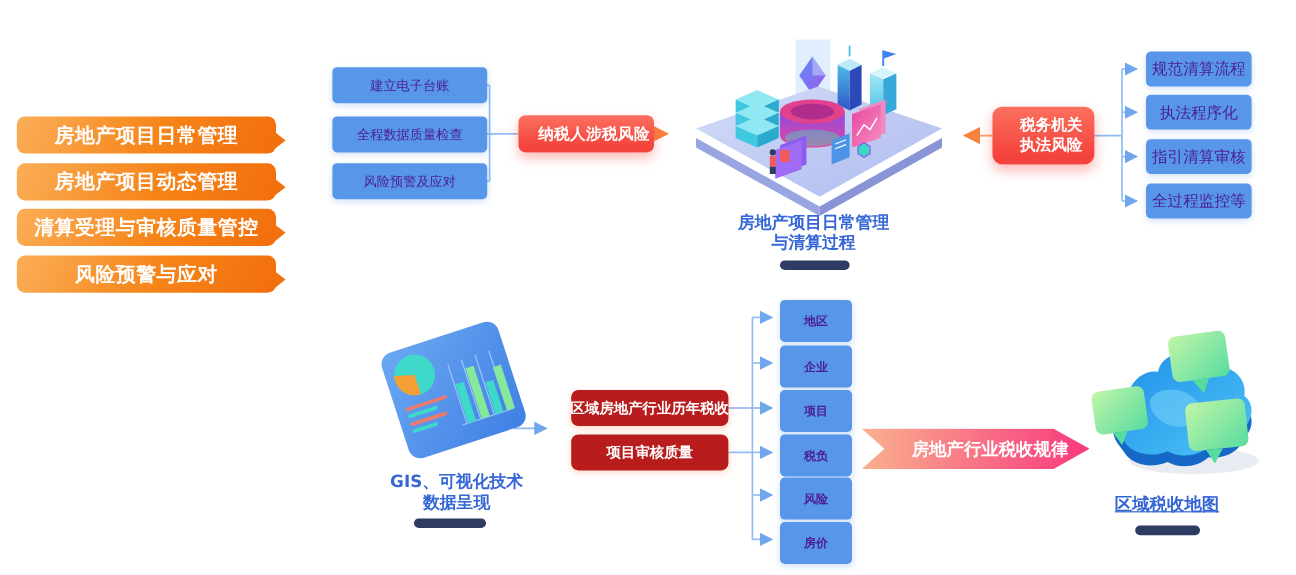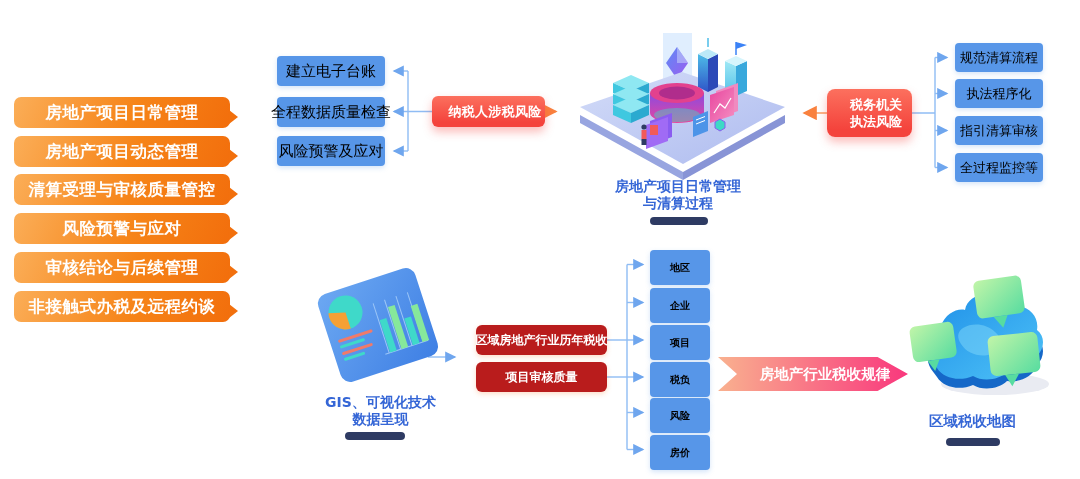--- a/index.html
+++ b/index.html
@@ -15,25 +15,25 @@
     color:#fff;font-weight:bold;font-size:16.5px;letter-spacing:.5px;
     display:flex;align-items:center;justify-content:center;white-space:nowrap;
   }
   .banner::after{
     content:"";position:absolute;right:-8px;top:13px;
     border-top:7px solid transparent;border-bottom:7px solid transparent;
     border-left:9px solid #F2700D;
   }
   
   .bluebox{
-    position:absolute;background:#5796E8;color:#000000;border-radius:4px;
+    position:absolute;background:#5796E8;color:#4c1d95;border-radius:4px;
     display:flex;align-items:center;justify-content:center;white-space:nowrap;
     box-shadow:0 2px 5px rgba(87,150,232,.25);
   }
-  .measure{left:277px;width:108px;height:30px;font-size:15px;font-family:Liberation Mono, monospace;}
+  .measure{left:277px;width:129px;height:30px;font-size:11px;font-family:Liberation Mono, monospace;}
   .safeguard{left:955px;width:88px;height:29px;font-size:13px;}
   .dim{left:650px;width:60px;height:35px;font-size:10px;font-weight:bold;}
   .redbox{
     position:absolute;color:#fff;font-weight:bold;border-radius:6px;
     background:linear-gradient(180deg,#FC705E 0%,#F4433C 85%);
     box-shadow:0 5px 10px rgba(244,67,60,.35);
     display:flex;align-items:center;justify-content:center;text-align:center;padding-left:13px;
   }
   .orangebox{
     position:absolute;left:476px;width:131px;height:30px;background:#b91c1c;
@@ -98,22 +98,20 @@
       <path d="M627,377 H643" marker-end="url(#ab)"></path>
       <path d="M627,412.5 H643" marker-end="url(#ab)"></path>
       <path d="M627,449.5 H643" marker-end="url(#ab)"></path>
     </g>
   </svg>
 
   <div class="banner" style="top:97px">房地产项目日常管理</div>
   <div class="banner" style="top:136px">房地产项目动态管理</div>
   <div class="banner" style="top:174px">清算受理与审核质量管控</div>
   <div class="banner" style="top:213px">风险预警与应对</div>
-  <div class="banner" style="top:252px">审核结论与后续管理</div>
-  <div class="banner" style="top:291px">非接触式办税及远程约谈</div>
 
   <div class="bluebox measure" style="top:56px">建立电子台账</div>
   <div class="bluebox measure" style="top:97px">全程数据质量检查</div>
   <div class="bluebox measure" style="top:136px">风险预警及应对</div>
 
   <div class="redbox" style="left:432px;top:96px;width:100px;height:31px;font-size:13px;letter-spacing:.3px;">纳税人涉税风险</div>
 
   <svg class="abs" style="left:570px;top:25px" width="225" height="155" viewBox="0 0 225 155">
     <defs>
       <linearGradient id="platTop" x1="0" y1="0" x2="1" y2="1">
@@ -290,16 +288,16 @@
     <g transform="rotate(-8 30 73)">
       <rect x="8" y="56" width="44" height="36" rx="6" fill="url(#bub)"></rect>
       <path d="M22,92 L28,103 L34,92 Z" fill="#57DCA0"></path>
     </g>
     <g transform="rotate(-6 111 86)">
       <rect x="86" y="66" width="50" height="40" rx="6" fill="url(#bub)"></rect>
       <path d="M100,106 L106,118 L114,106 Z" fill="#57DCA0"></path>
     </g>
   </svg>
 
-  <div class="caption" style="left:900px;top:413px;width:145px;font-size:14.5px;">区域税收地图</div>
+  <div class="caption" style="left:900px;top:413px;width:145px;font-size:14.5px;text-decoration:underline;">区域税收地图</div>
   <div class="pill" style="left:946px;top:438px;width:54px;"></div>
 
 </div>
 
 </body></html>

